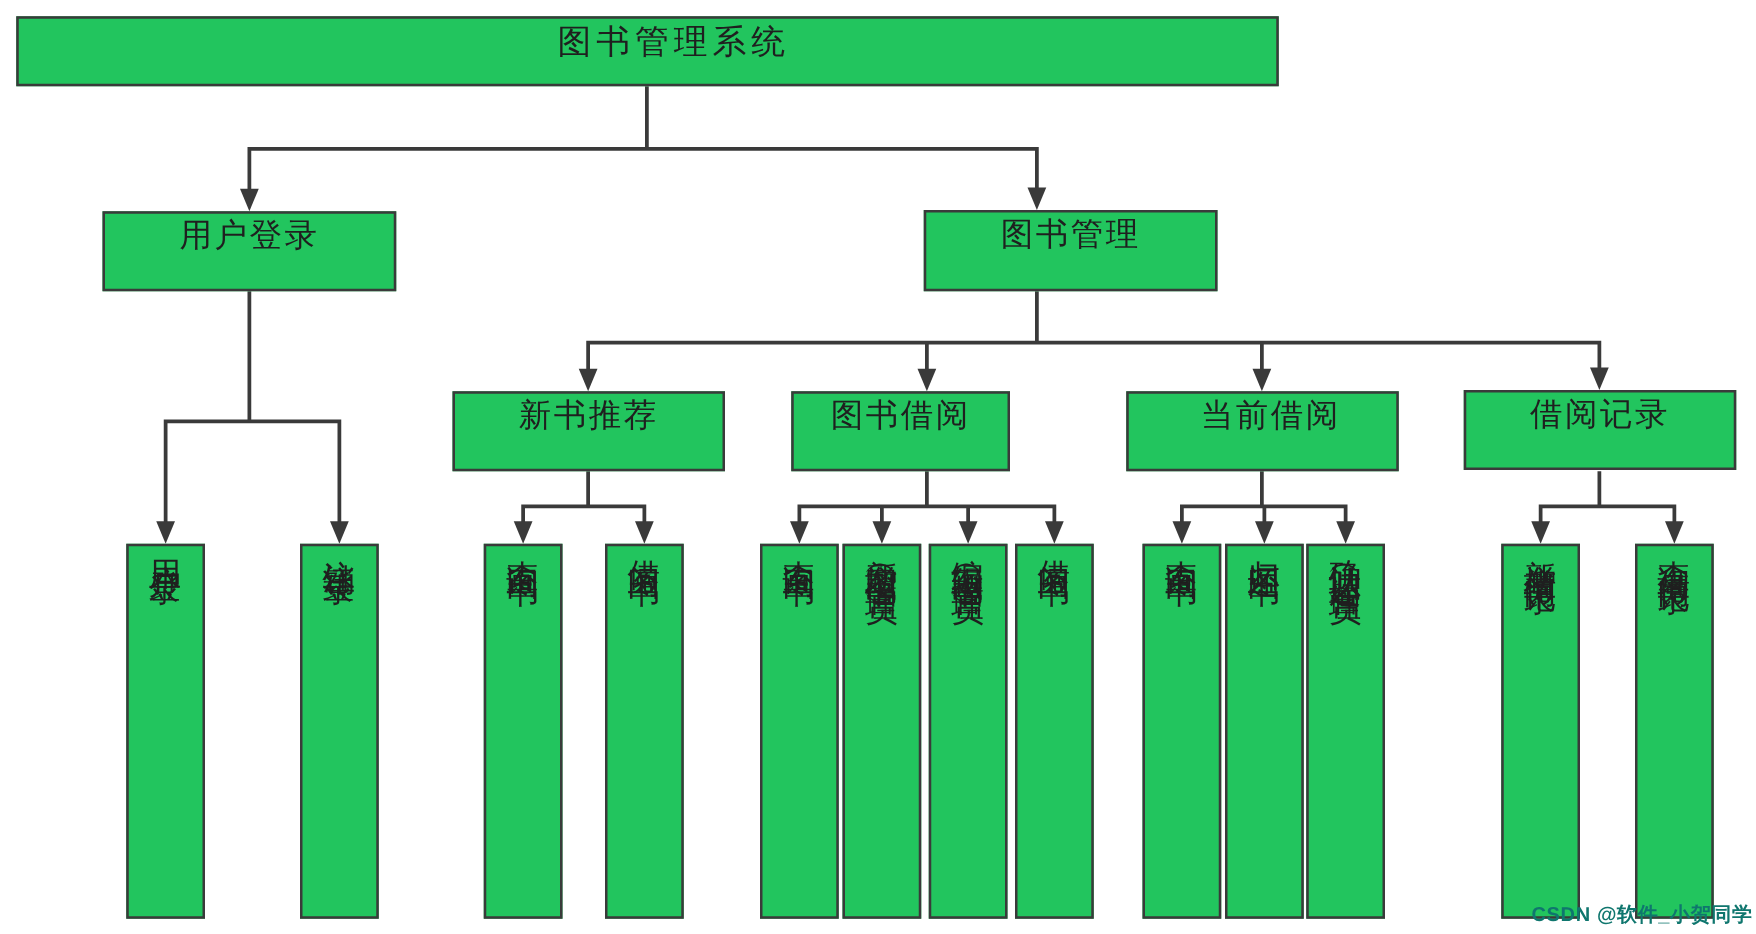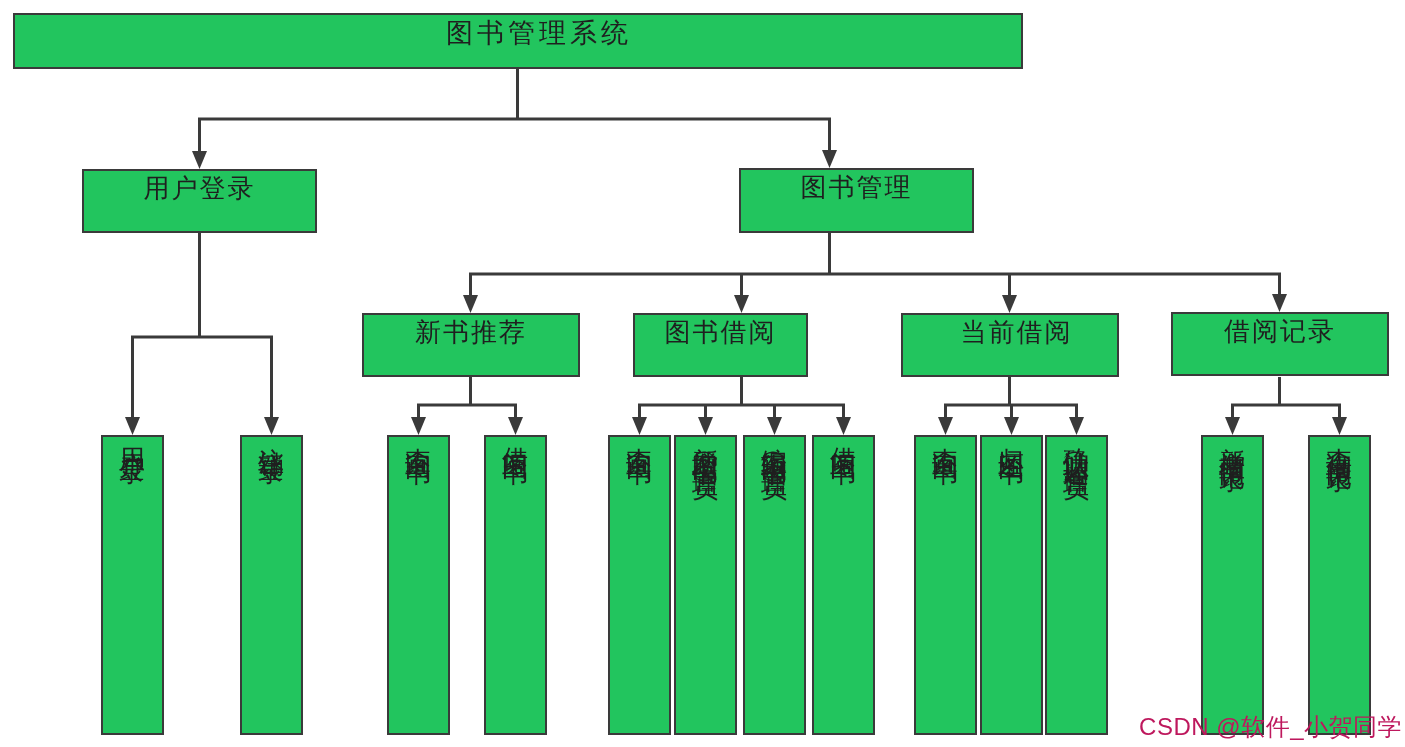--- a/index.html
+++ b/index.html
@@ -50,24 +50,25 @@
     font-size: 26px;
     letter-spacing: 4px;
     line-height: 56px;
     transform: translateY(-10px);
     white-space: nowrap;
   }
   .watermark {
     position: absolute;
     right: 3px;
     bottom: 4px;
-    font-size: 24px;
+    font-size: 16px;
     letter-spacing: 0.5px;
-    color: #be185d;
+    color: #0f766e;
     white-space: nowrap;
+    font-weight: bold;
   }
 </style>
 </head>
 <body>
 
 <div class="canvas">
 
   <svg class="connectors" width="1405" height="747" viewBox="0 0 1405 747">
     <g stroke="#3a3a3a" stroke-width="3" fill="none">
 

